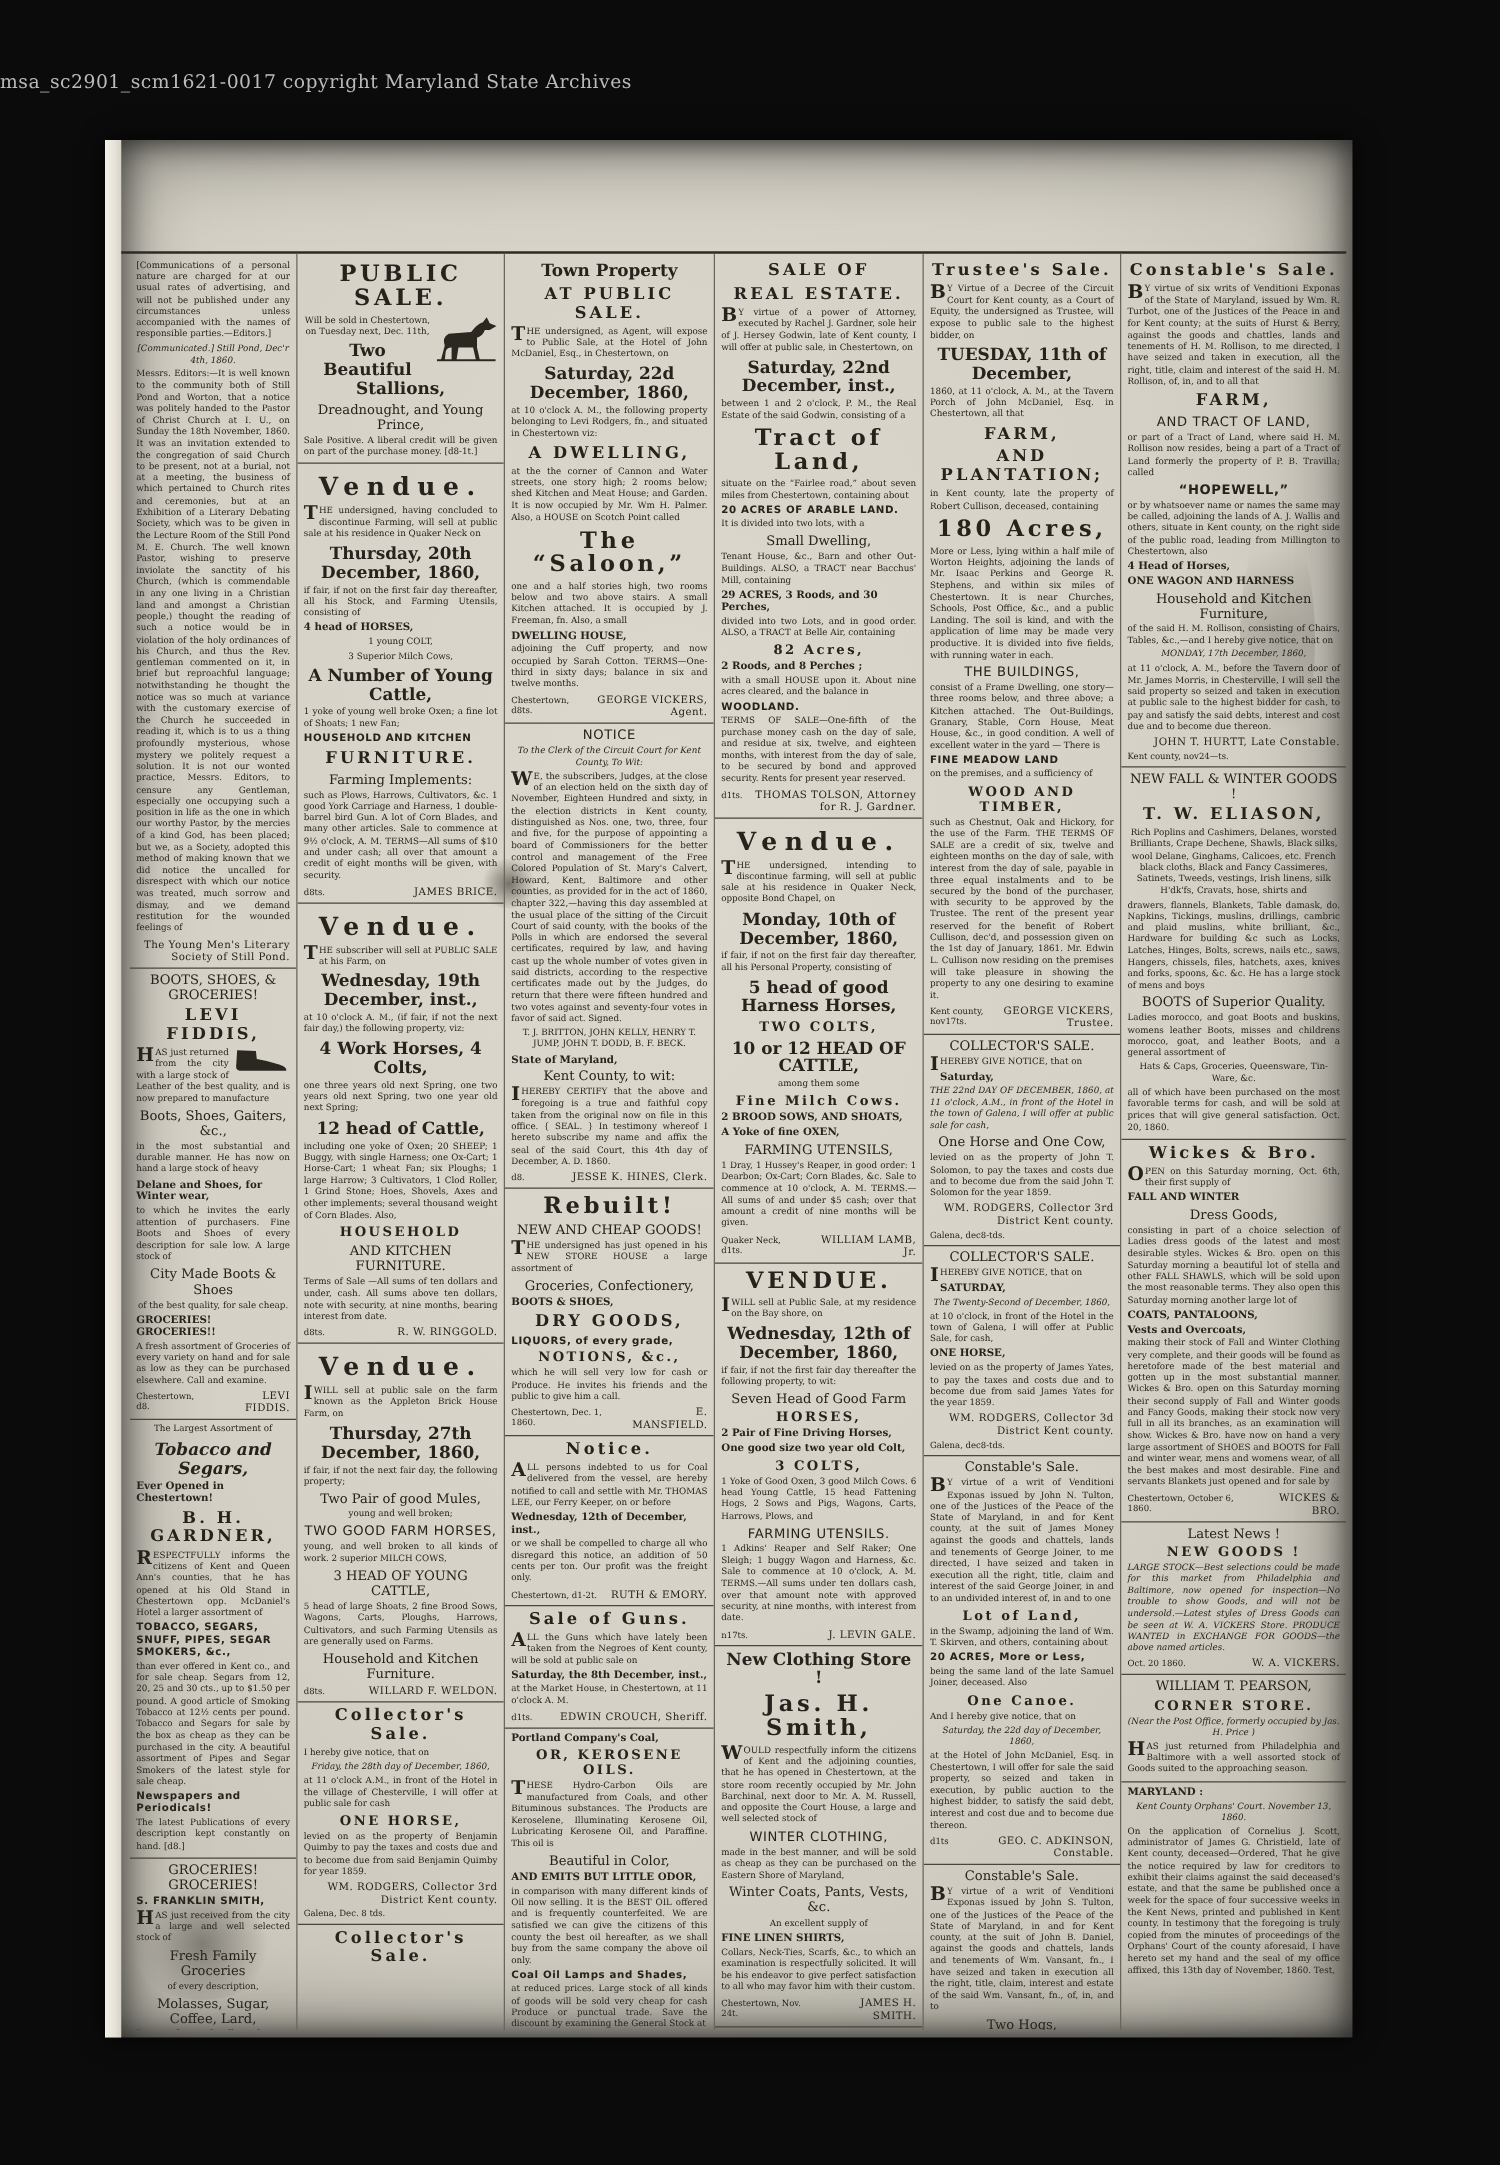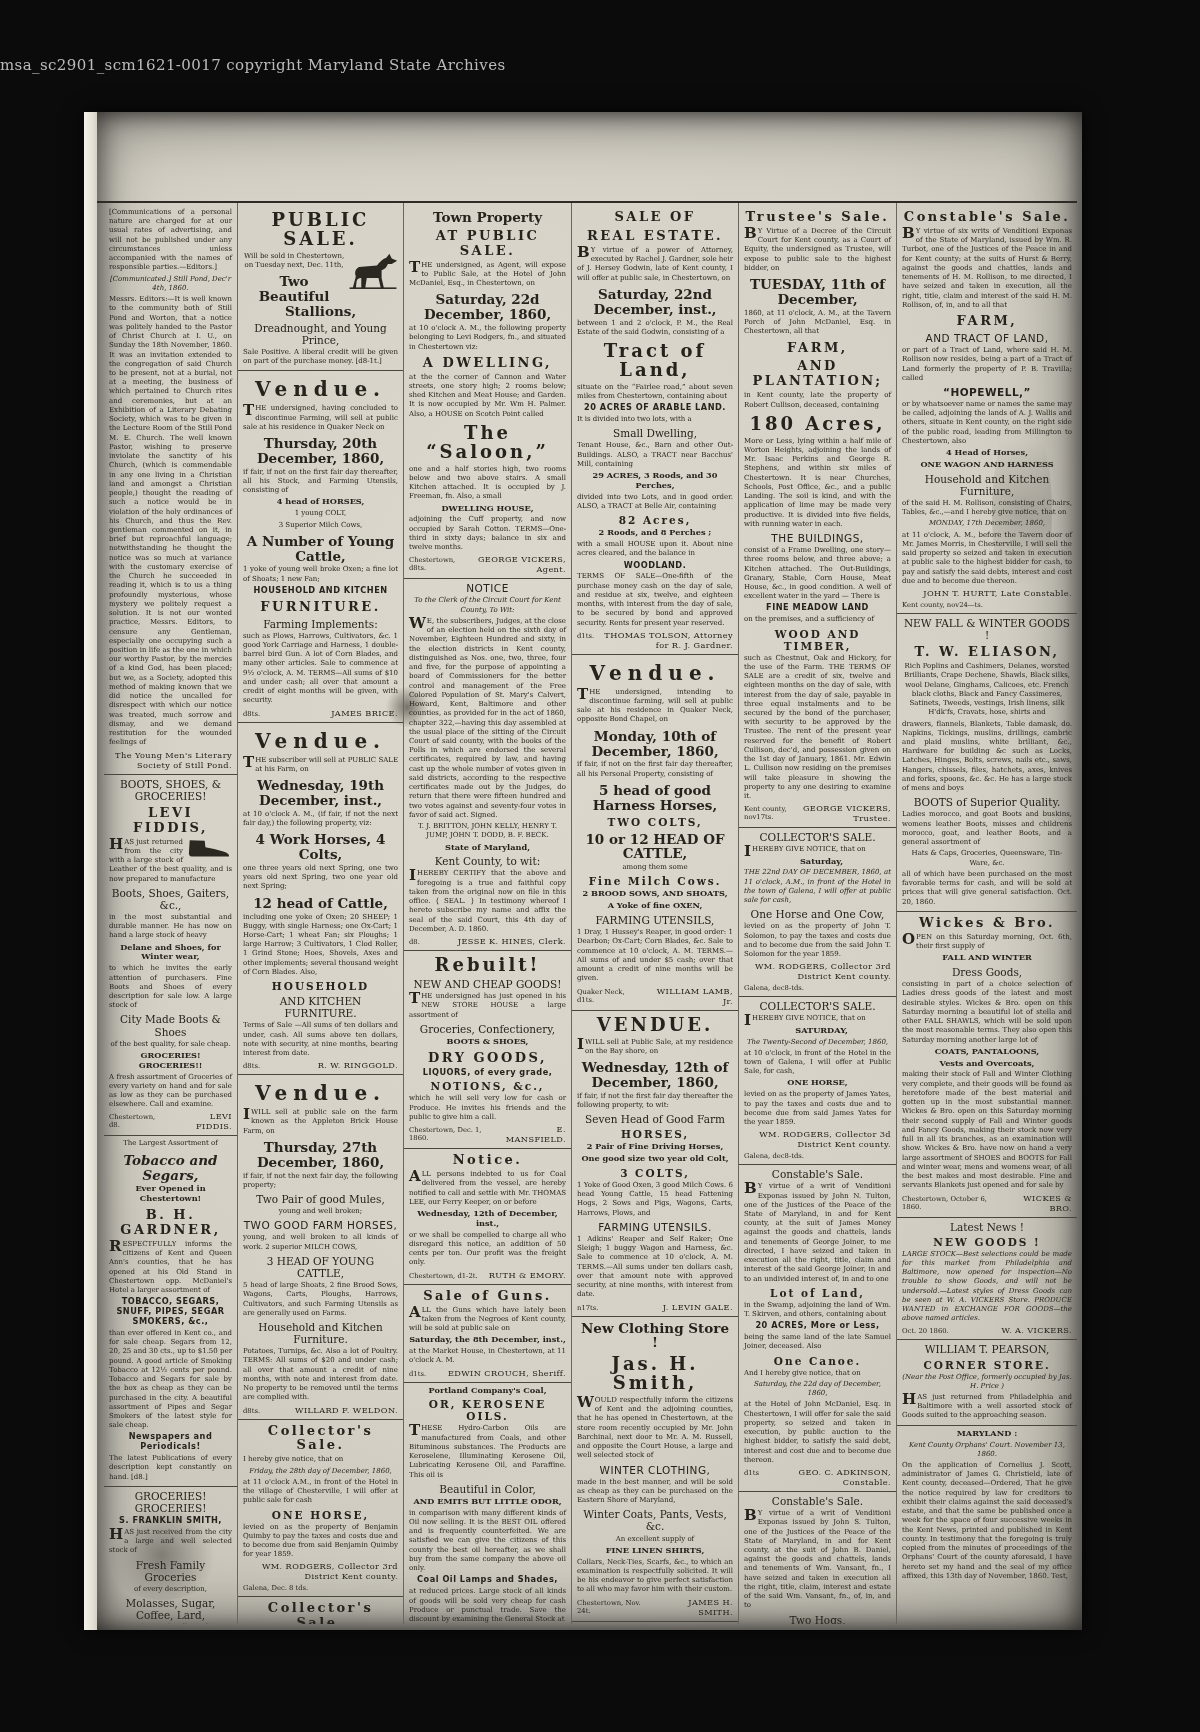--- a/index.html
+++ b/index.html
@@ -29,21 +29,21 @@
   .body{font-size:7px;line-height:1.32;text-align:justify}
   .drop::first-letter{font-size:15px;float:left;line-height:.78;padding:1px 1px 0 0;font-weight:bold}
   .it{font-style:italic}
   .ctr{text-align:center}
   .h-display{font-size:18px;font-weight:bold;text-align:center;letter-spacing:3px;margin:5px 0 3px;line-height:1.05}
   .h-vendue{font-size:20px;font-weight:bold;text-align:center;letter-spacing:6px;margin:6px 0 3px}
   .h-lg{font-size:13.5px;font-weight:bold;text-align:center;margin:4px 0 2px;line-height:1.1}
   .h-lgs{font-size:13px;font-weight:bold;text-align:center;letter-spacing:2.5px;margin:4px 0 2px;line-height:1.15}
   .h-md{font-size:10.5px;font-weight:normal;text-align:center;margin:3px 0 2px;line-height:1.15}
   .h-mds{font-size:10.5px;font-weight:bold;text-align:center;letter-spacing:2px;margin:3px 0 2px}
-  .h-sm{font-size:8.2px;font-weight:bold;text-align:center;margin:2px 0 1px;line-height:1.2}
+  .h-sm{font-size:8.2px;font-weight:bold;text-align:left;margin:2px 0 1px;line-height:1.2}
   .h-it{font-style:italic}
   .sans{font-family:"DejaVu Sans","Liberation Sans",sans-serif;letter-spacing:.5px}
   .sig{display:flex;justify-content:space-between;align-items:baseline;font-size:6.8px;margin:2px 0 3px;gap:4px}
   .sig .nm{font-size:8.2px;letter-spacing:.4px;text-align:right}
   .rule{border-top:1px solid #4a463e;margin:4px -5px 3px}
   .figure-right{float:right;margin:0 0 2px 3px}
 </style>
 </head>
 <body>
 
@@ -152,21 +152,20 @@
         <div class="blk body drop">I WILL sell at public sale on the farm known as the Appleton Brick House Farm, on</div>
         <div class="blk h-lg">Thursday, 27th December, 1860,</div>
         <div class="blk body">if fair, if not the next fair day, the following property;</div>
         <div class="blk h-md">Two Pair of good Mules,</div>
         <div class="blk body ctr">young and well broken;</div>
         <div class="blk h-md sans">TWO GOOD FARM HORSES,</div>
         <div class="blk body">young, and well broken to all kinds of work. 2 superior MILCH COWS,</div>
         <div class="blk h-md">3 HEAD OF YOUNG CATTLE,</div>
         <div class="blk body">5 head of large Shoats, 2 fine Brood Sows, Wagons, Carts, Ploughs, Harrows, Cultivators, and such Farming Utensils as are generally used on Farms.</div>
         <div class="blk h-md">Household and Kitchen Furniture.</div>
-        <div class="blk body">Potatoes, Turnips, &amp;c.  Also a lot of Poultry. TERMS:  All sums of $20 and under cash; all over that amount a credit of nine months, with note and interest from date.  No property to be removed until the terms are complied with.</div>
         <div class="blk sig">
           <span>d8ts.</span>
           <span class="nm">WILLARD F. WELDON.</span>
         </div>
         <div class="rule"></div>
         <div class="blk h-lgs">Collector's Sale.</div>
         <div class="blk body">I hereby give notice, that on</div>
         <div class="blk body ctr it">Friday, the 28th day of December, 1860,</div>
         <div class="blk body">at 11 o'clock A.M., in front of the Hotel in the village of Chesterville, I will offer at public sale for cash</div>
         <div class="blk h-mds">ONE HORSE,</div>

